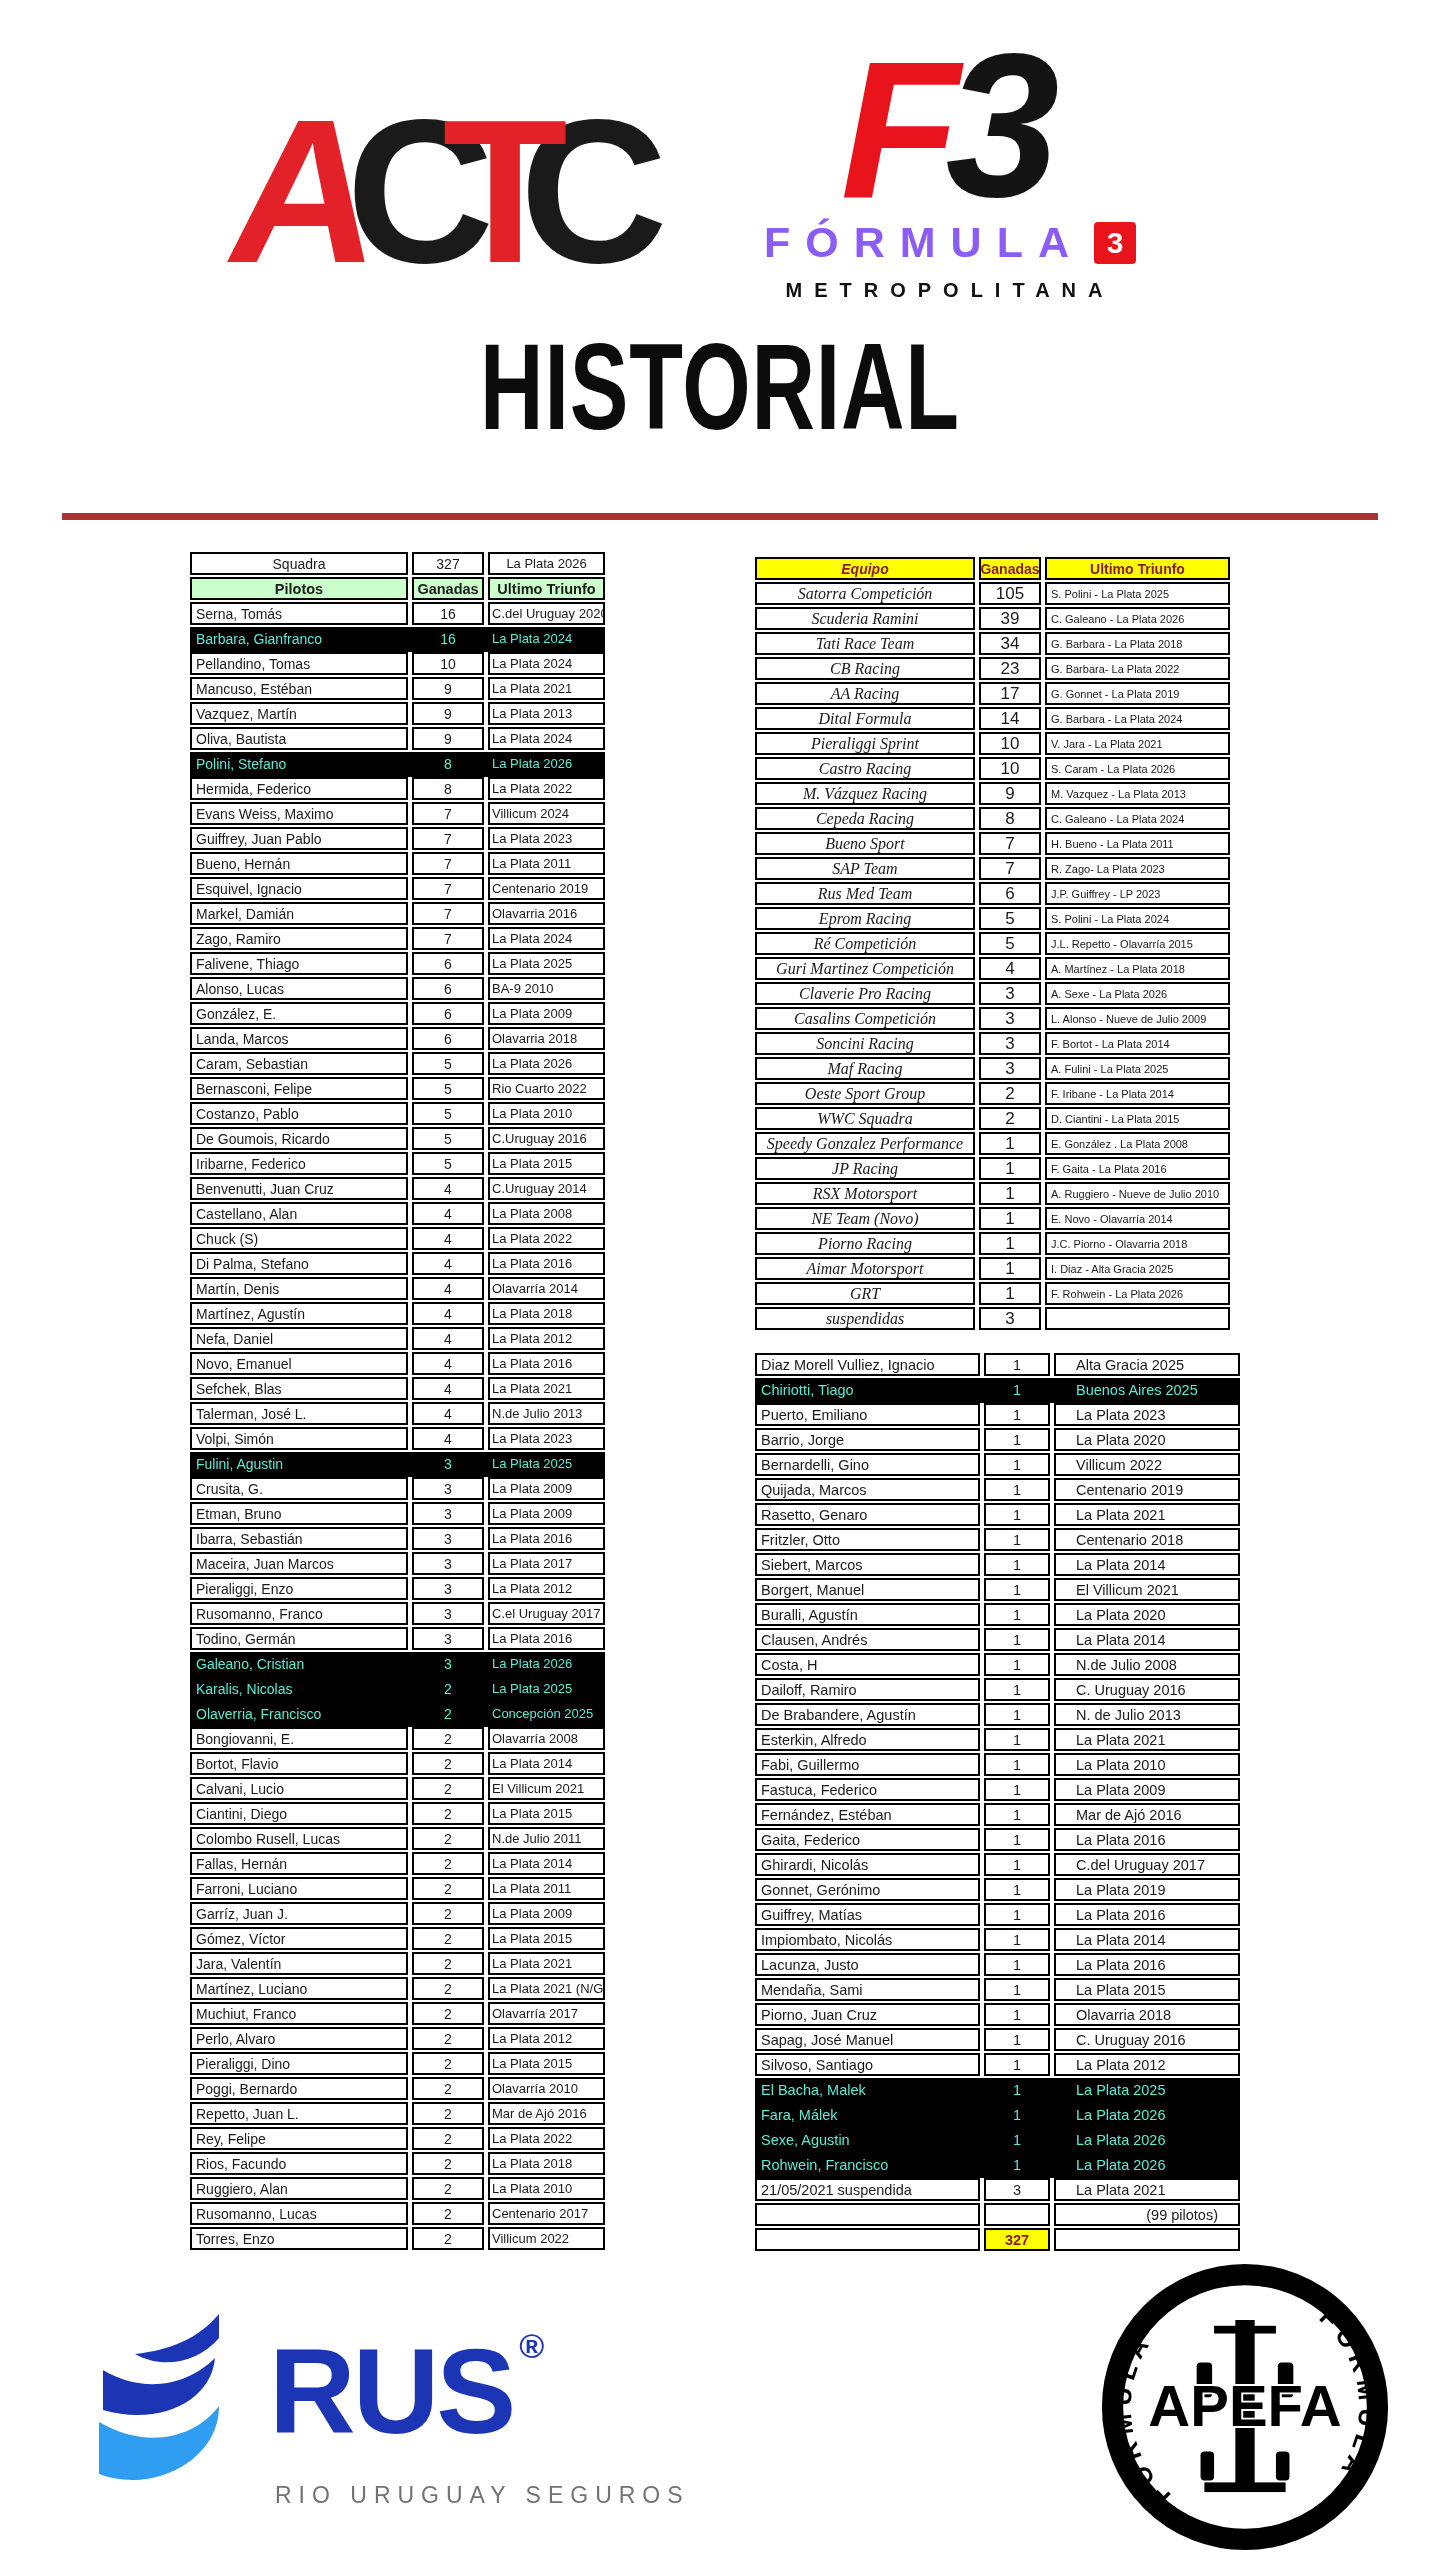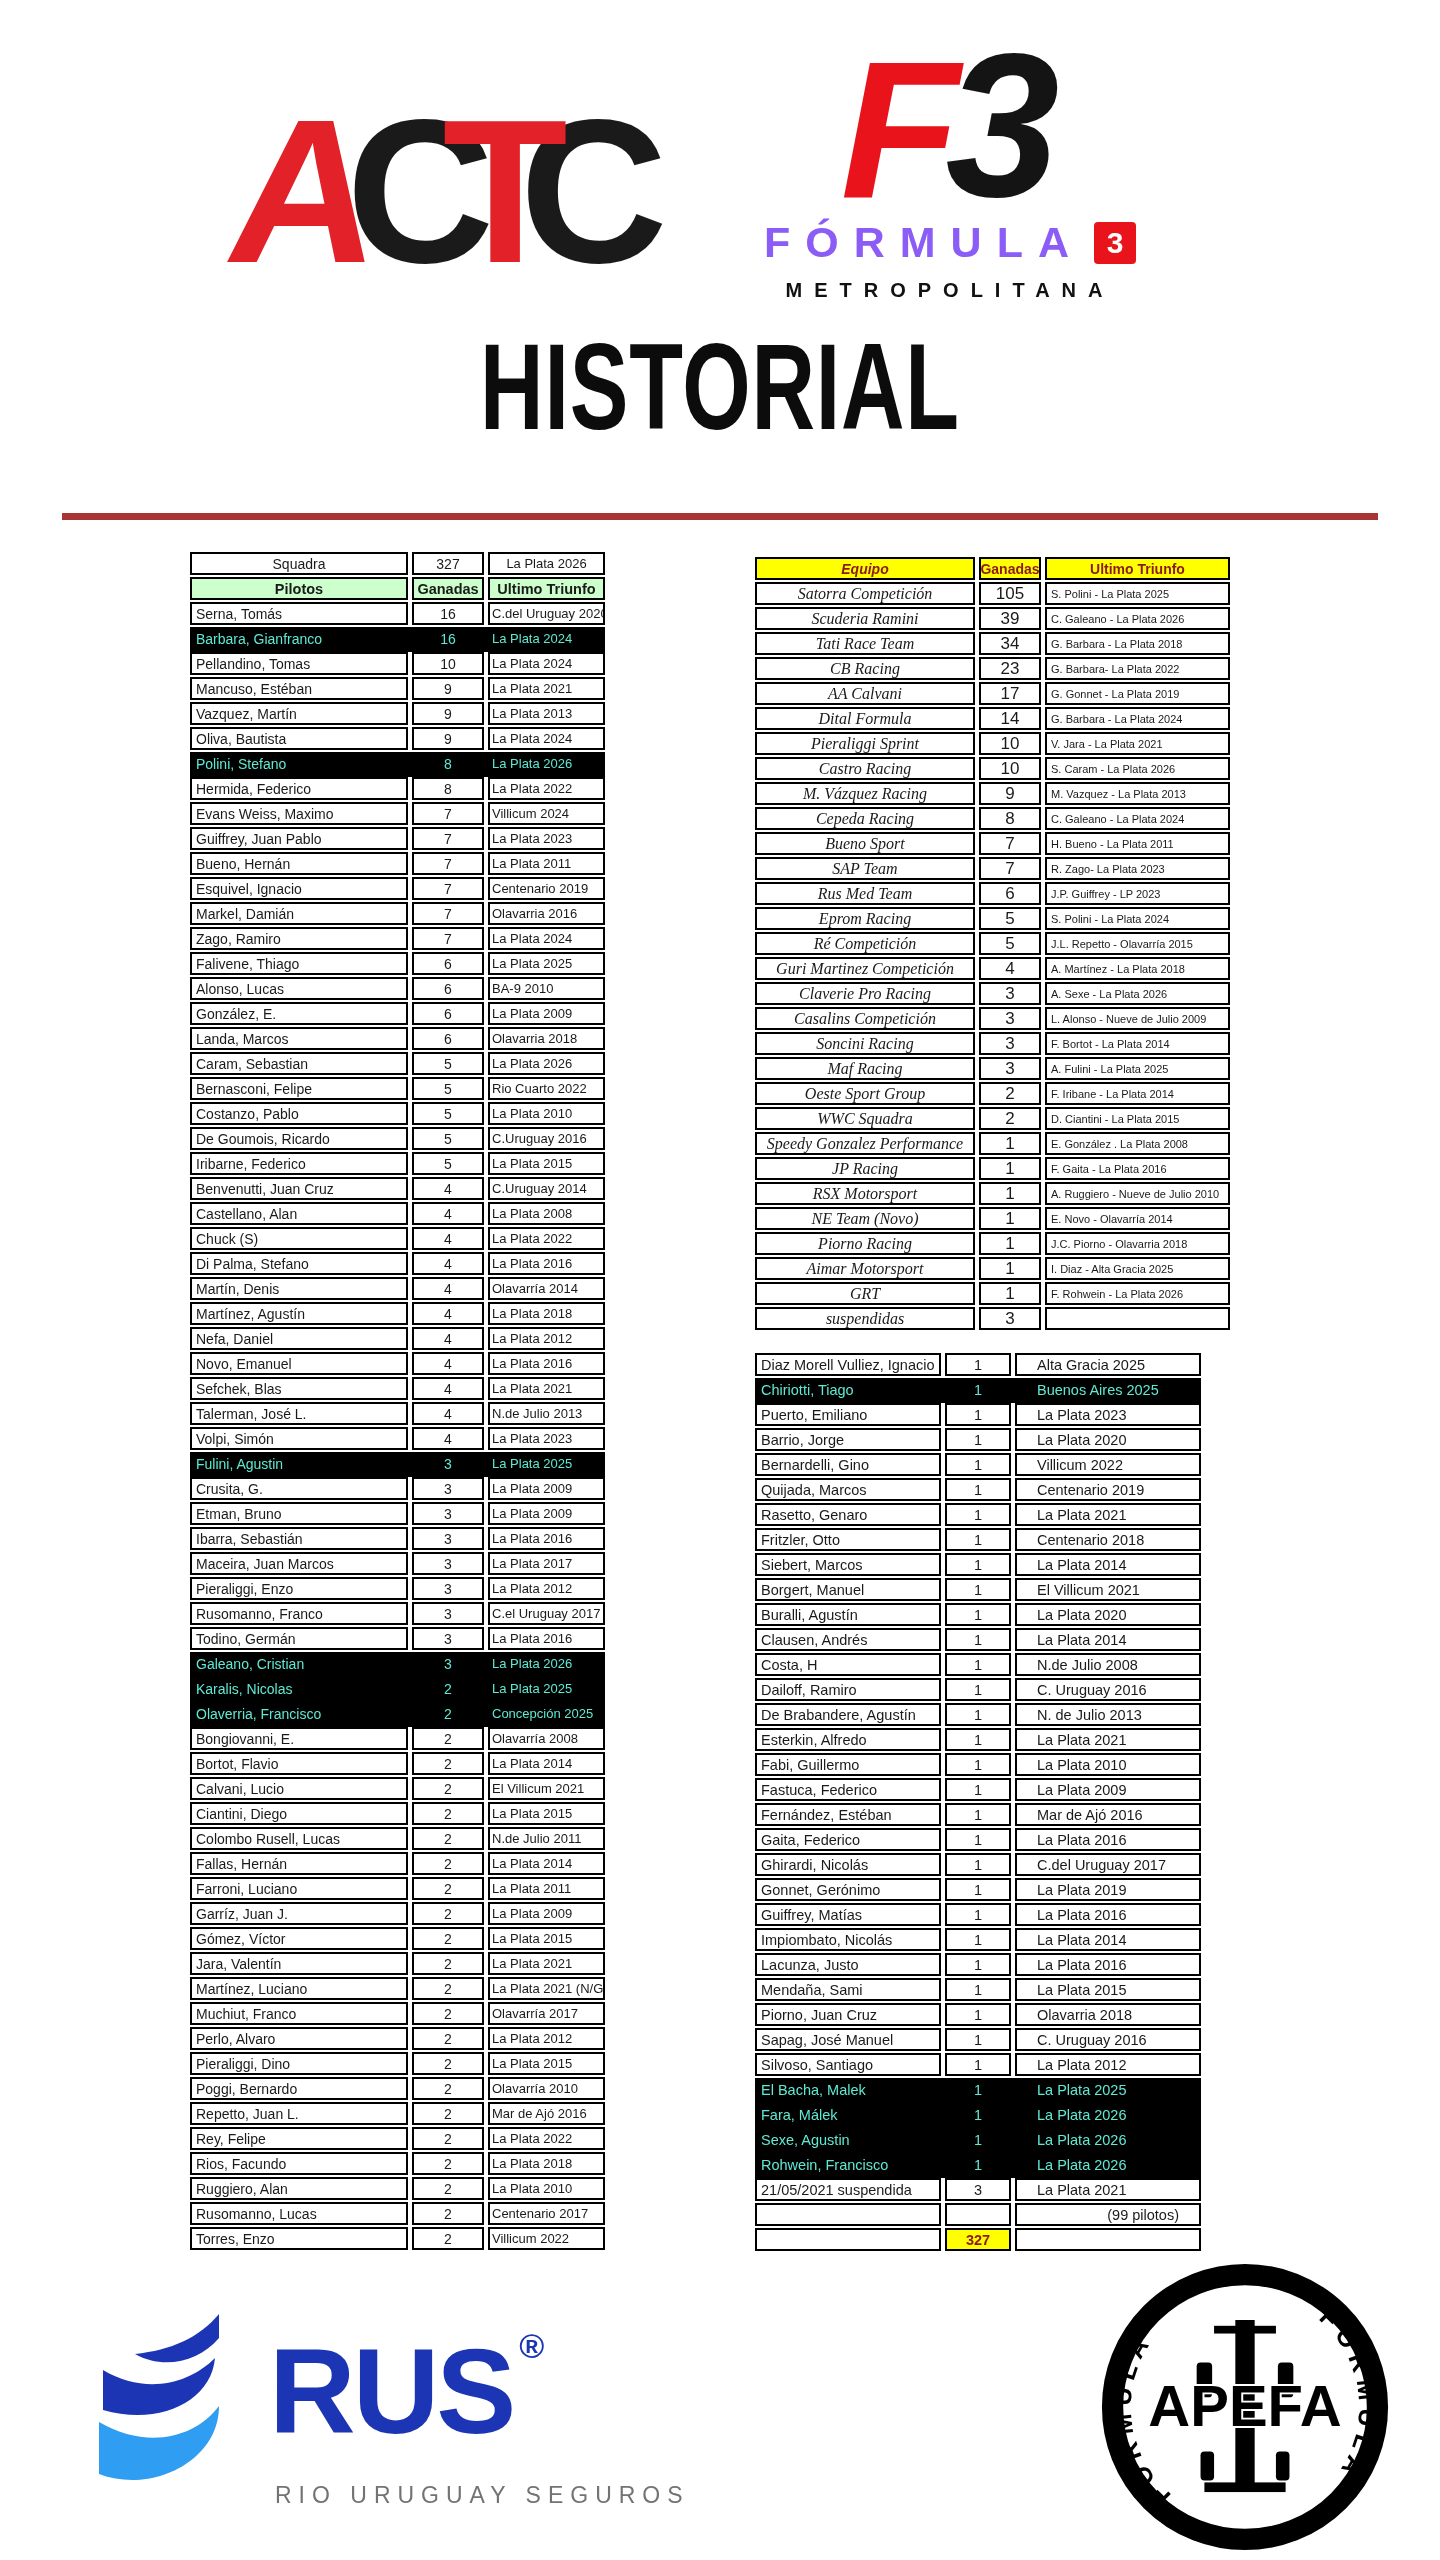--- a/index.html
+++ b/index.html
@@ -45,21 +45,21 @@
   
   .t2{left:755px;top:557px;}
   .t2 .cell{border-width:2px;}
   .t2 .c1{width:220px;margin-right:4px;justify-content:center;font-family:"Liberation Serif",serif;font-size:16px;font-style:italic;}
   .t2 .c2{width:62px;margin-right:4px;justify-content:center;font-size:17px;}
   .t2 .c3{width:185px;padding:0 4px;font-size:11px;}
   .hdr-yellow .cell{background:#ffff00;font-weight:bold;justify-content:center;color:#8b1a1a;font-size:14px;font-family:"Liberation Sans",sans-serif;}
 
   
   .t3{left:755px;top:1353px;}
-  .t3 .c1{width:186px;margin-right:4px;padding:0 4px;font-size:14.5px;}
+  .t3 .c1{width:225px;margin-right:4px;padding:0 4px;font-size:14.5px;}
   .t3 .c2{width:66px;margin-right:4px;justify-content:center;font-size:14.5px;}
   .t3 .c3{width:186px;padding:0 20px;font-size:14.5px;}
   .alignr{justify-content:flex-end;}
   .yellowcell{background:#ffff00 !important;color:#8b1a1a !important;font-weight:bold;}
 
   
   .rus{left:95px;top:2310px;display:flex;align-items:flex-start;}
   .rus-right{margin-left:14px;}
   .rus-word{font-size:120px;font-weight:900;color:#1c35b5;letter-spacing:-3px;line-height:1.35;display:flex;align-items:flex-start;}
   .rus-word .reg{font-size:34px;font-weight:700;margin-top:14px;margin-left:6px;}
@@ -458,21 +458,21 @@
         <div class="cell c1">Tati Race Team</div>
         <div class="cell c2">34</div>
         <div class="cell c3">G. Barbara - La Plata 2018</div>
       </div>
       <div class="trow">
         <div class="cell c1">CB Racing</div>
         <div class="cell c2">23</div>
         <div class="cell c3">G. Barbara- La Plata 2022</div>
       </div>
       <div class="trow">
-        <div class="cell c1">AA Calvani</div>
+        <div class="cell c1">AA Racing</div>
         <div class="cell c2">17</div>
         <div class="cell c3">G. Gonnet - La Plata 2019</div>
       </div>
       <div class="trow">
         <div class="cell c1">Dital Formula</div>
         <div class="cell c2">14</div>
         <div class="cell c3">G. Barbara - La Plata 2024</div>
       </div>
       <div class="trow">
         <div class="cell c1">Pieraliggi Sprint</div>

